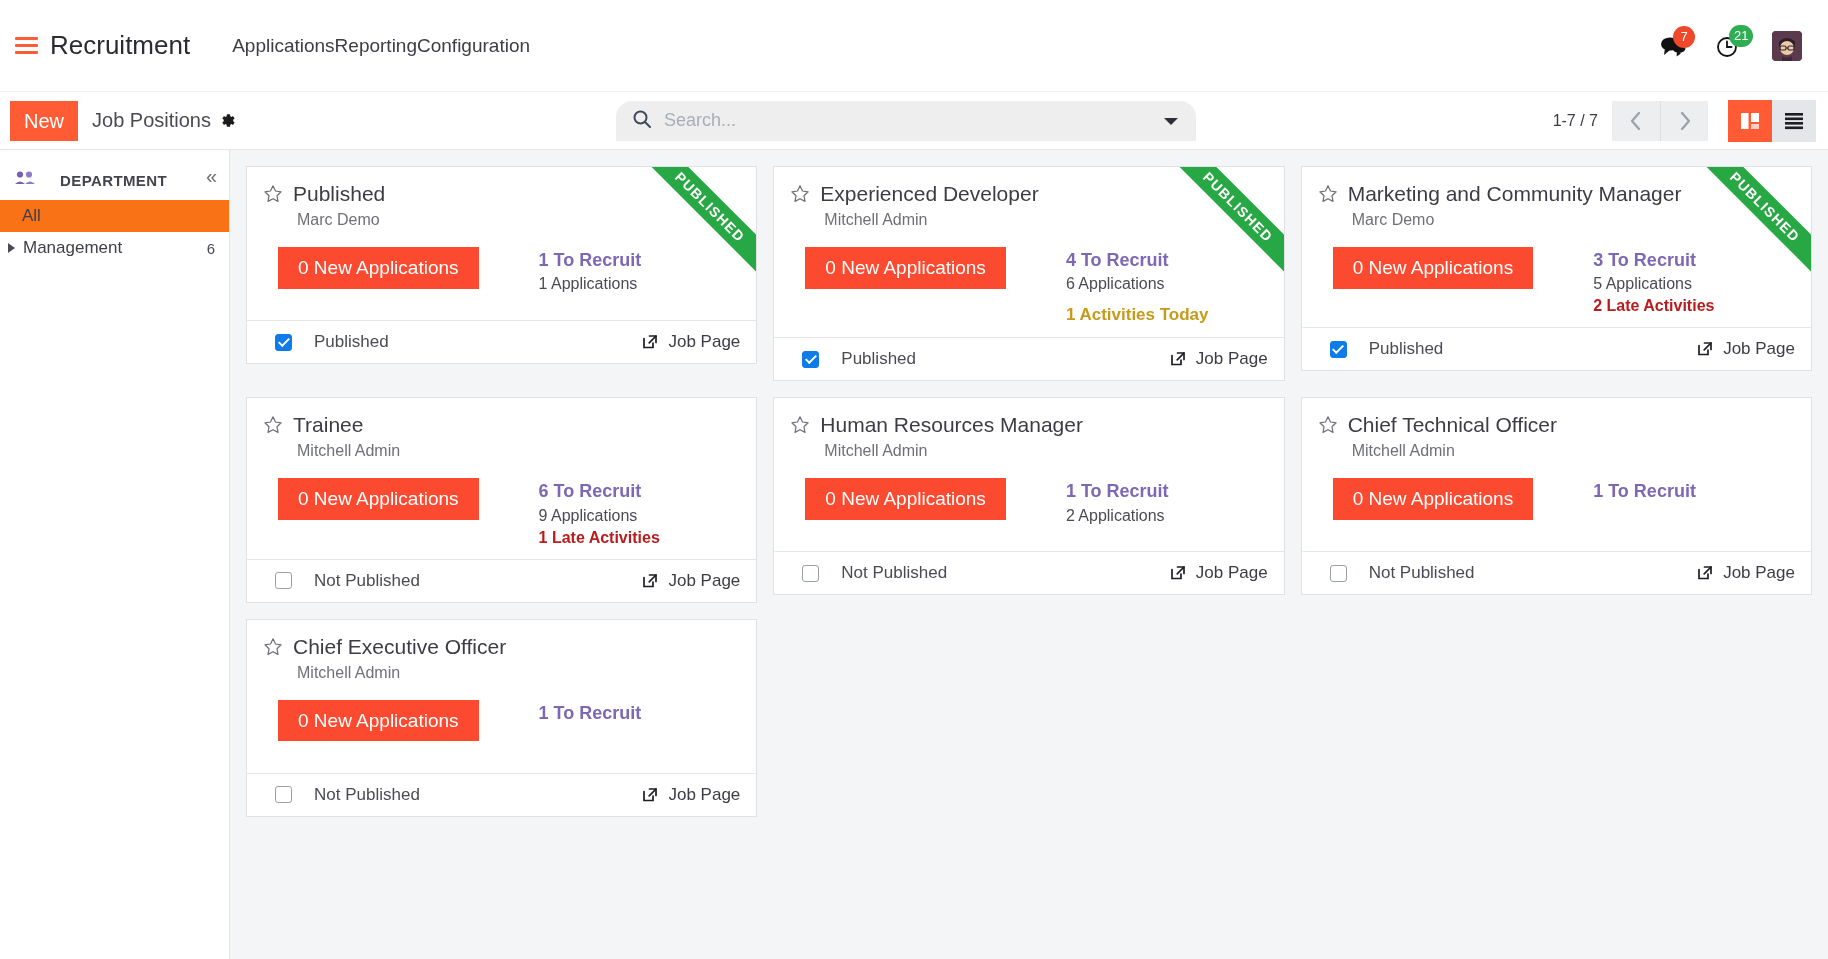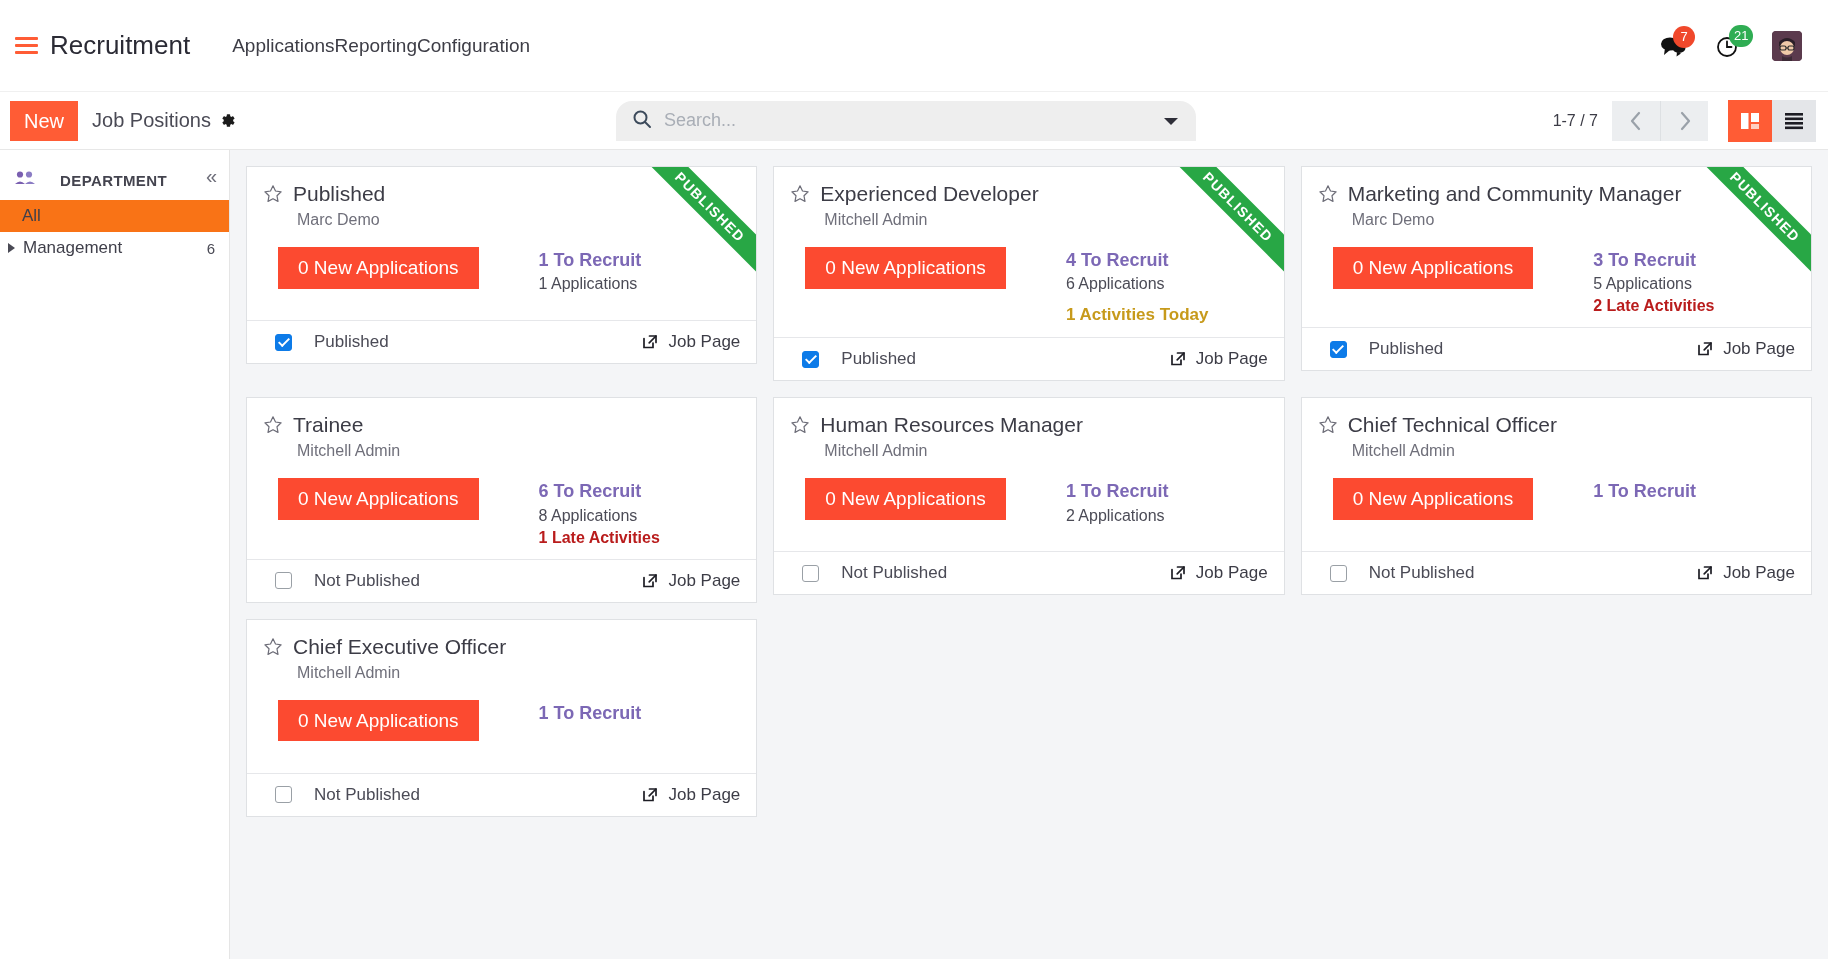--- a/index.html
+++ b/index.html
@@ -465,21 +465,21 @@
               <path d="M10 1.8 l2.5 5.2 5.6.8 -4.1 4 1 5.6 -5-2.7 -5 2.7 1-5.6 -4.1-4 5.6-.8z" fill="none" stroke="#6d6d78" stroke-width="1.2" stroke-linejoin="round"></path>
             </svg>
           </span>
           <span class="card-title">Trainee</span>
         </div>
         <div class="card-sub">Mitchell Admin</div>
         <div class="card-main">
           <button class="btn-newapps">0 New Applications</button>
           <div class="stats">
                 <div class="stat-recruit">6 To Recruit</div>
-                <div class="stat-apps">8 Applications</div>
+                <div class="stat-apps">9 Applications</div>
                 <div class="stat-late">1 Late Activities</div>
               </div>
         </div>
       </div>
       <div class="card-footer">
         <span class="chk "></span>
         <span class="chk-label">Not Published</span>
         <span class="jobpage">
           <svg width="18" height="18" viewBox="0 0 18 18">
             <path d="M3 5.5 v9 h9 v-4.5" fill="none" stroke="#1d1d24" stroke-width="1.7" stroke-linecap="round"></path>

